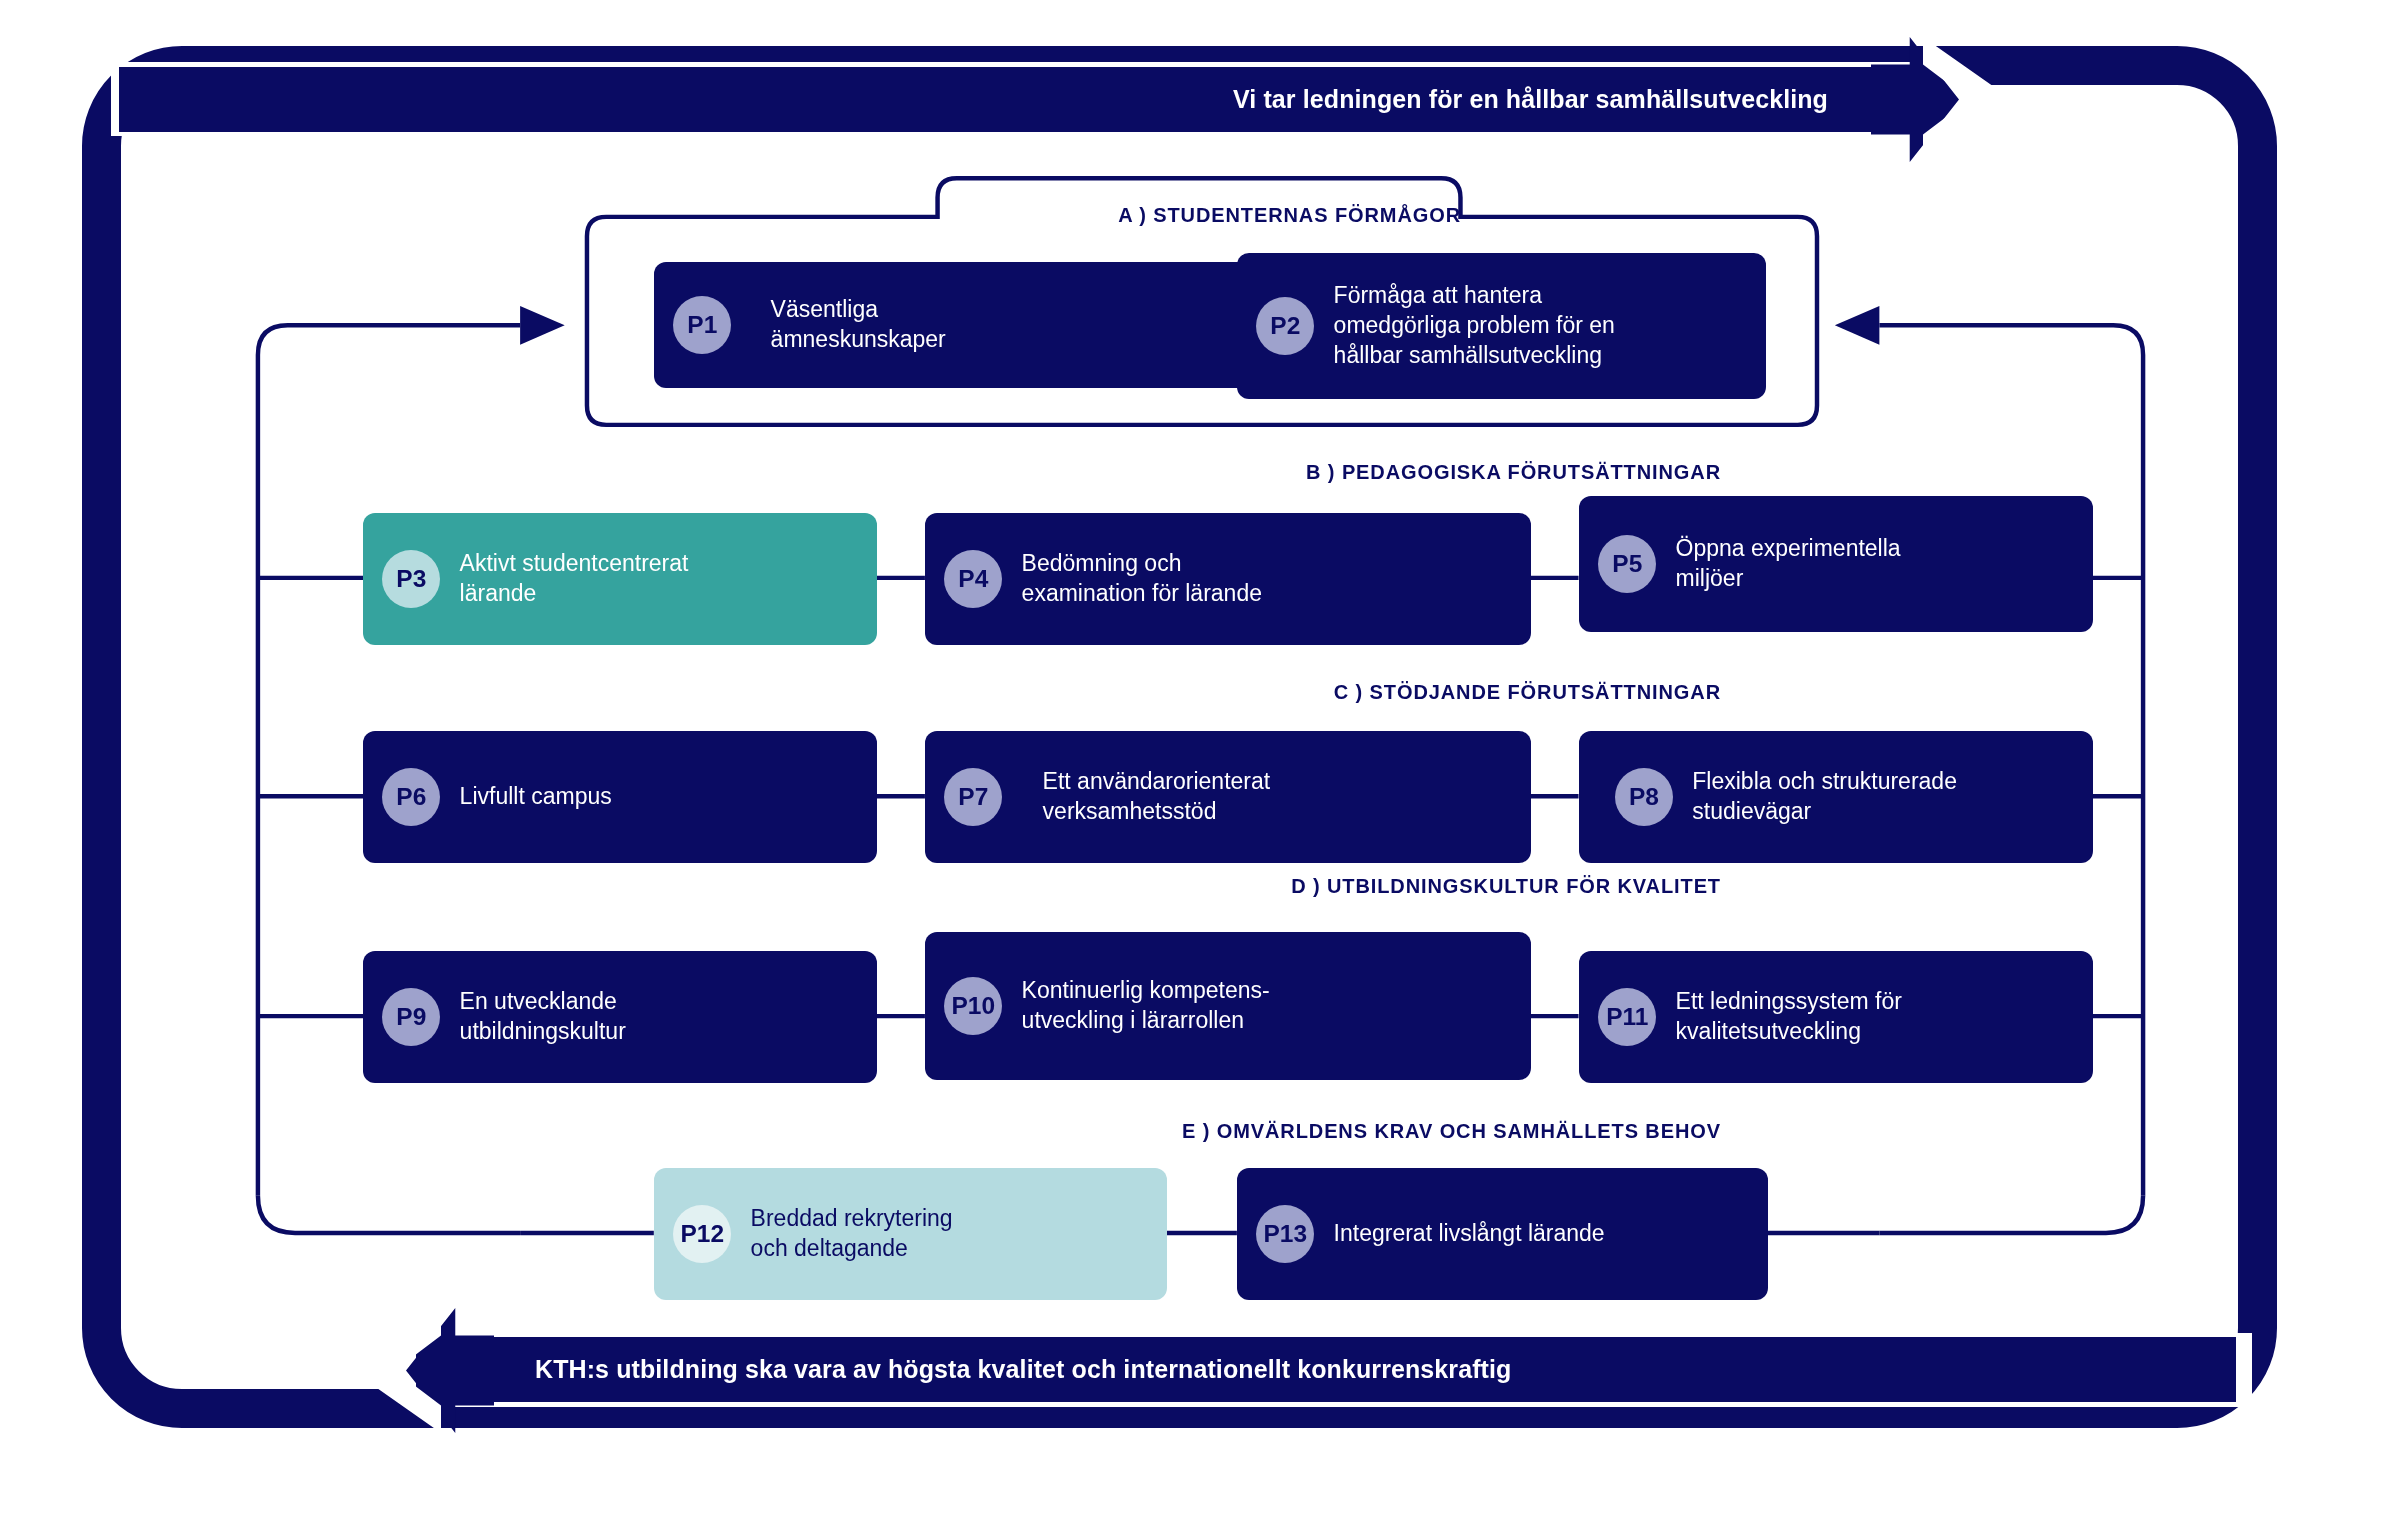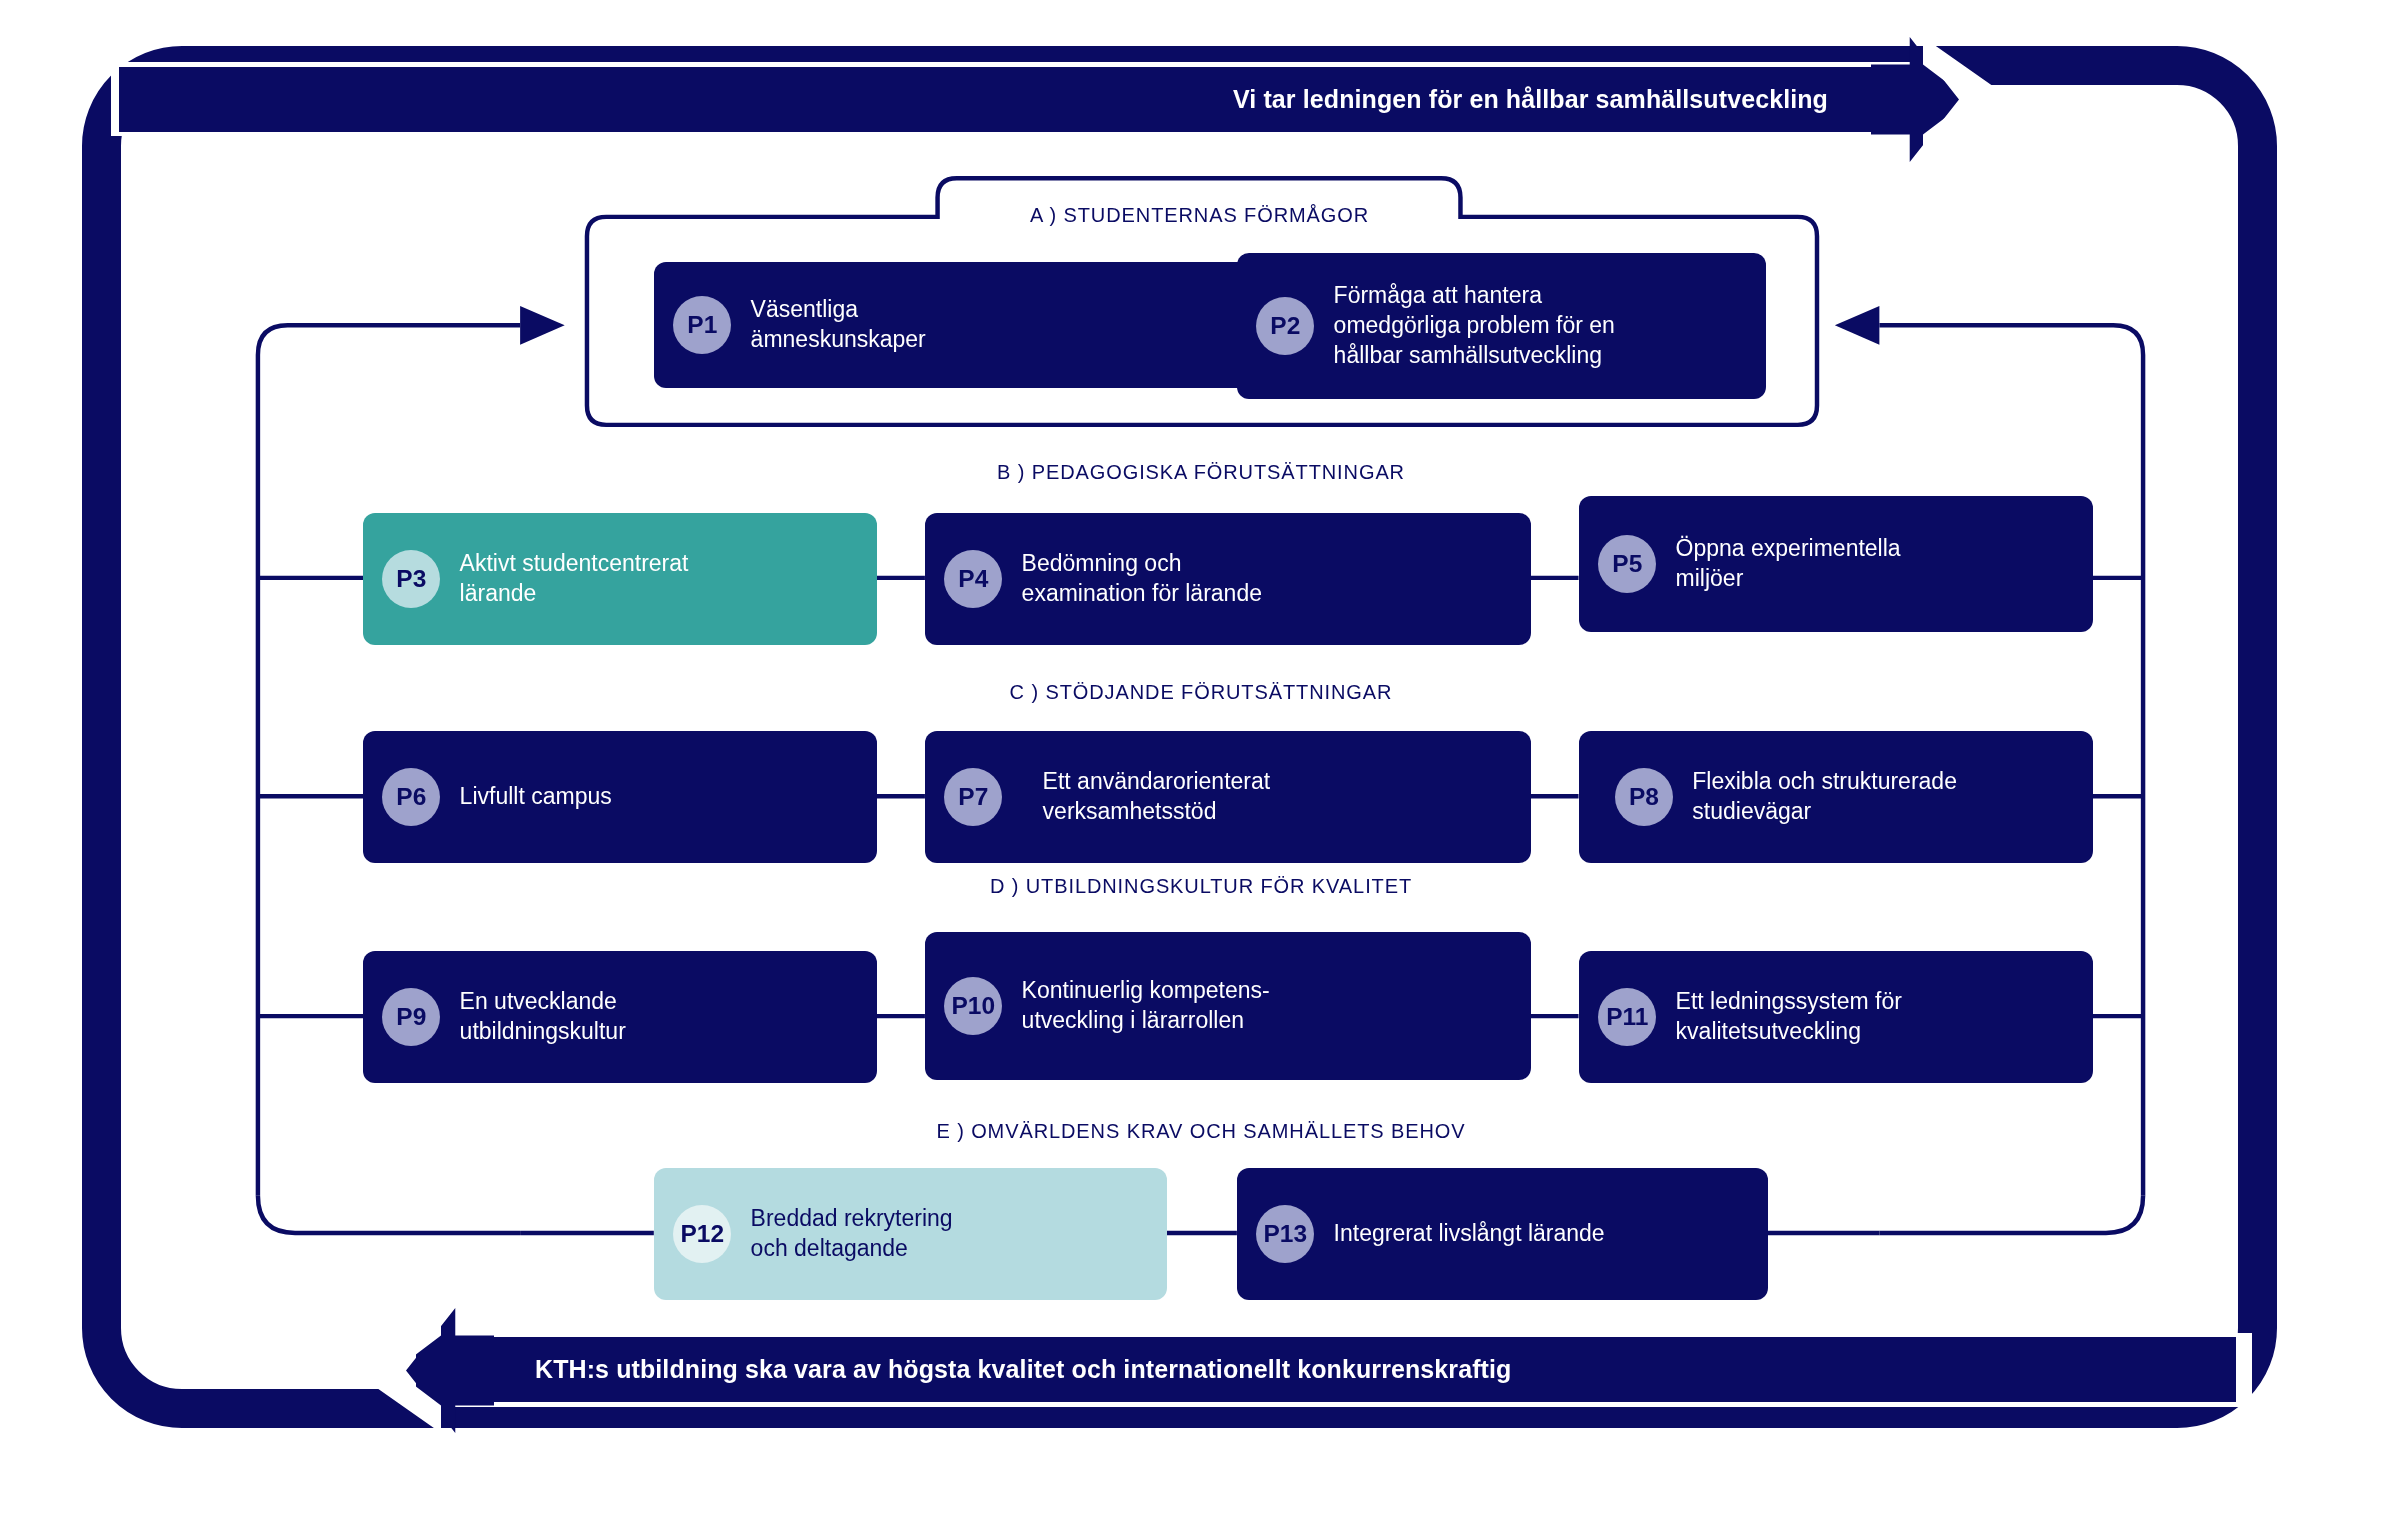--- a/index.html
+++ b/index.html
@@ -45,22 +45,22 @@
     left:406px;top:1308px;width:88px;height:125px;background:#0A0B63;
     clip-path:polygon(100% 22%, 56% 22%, 56% 0%, 0% 50%, 56% 100%, 56% 78%, 100% 78%);
     position:absolute;
   }
 
   
   #spine{position:absolute;left:0;top:0;width:2401px;height:1516px;pointer-events:none;}
 
   
   .section-title{
-    position:absolute;text-align:center;color:#0A0B63;
-    font-size:20px;font-weight:400;letter-spacing:0.9px;white-space:nowrap;
+    position:absolute;text-align:right;color:#0A0B63;
+    font-size:20px;font-weight:700;letter-spacing:0.9px;white-space:nowrap;
   }
 
   
   .card{
     position:absolute;border-radius:12px;display:flex;align-items:center;
     box-sizing:border-box;padding:0 19.3px;
   }
   .card.navy{background:#0A0B63;}
   .card.teal{background:#35A39E;}
   .card.lightblue{background:#B4DBE0;}
@@ -155,21 +155,21 @@
         q -26 0 -26 -26
         Z" fill="none" stroke="#0A0B63" stroke-width="6"></path>
   </svg>
 
   <div class="section-title" style="left:938px;top:204px;width:523px;">A ) STUDENTERNAS FÖRMÅGOR</div>
   <div class="section-title" style="left:681px;top:461px;width:1040px;">B ) PEDAGOGISKA FÖRUTSÄTTNINGAR</div>
   <div class="section-title" style="left:681px;top:681px;width:1040px;">C ) STÖDJANDE FÖRUTSÄTTNINGAR</div>
   <div class="section-title" style="left:681px;top:875px;width:1040px;">D ) UTBILDNINGSKULTUR FÖR KVALITET</div>
   <div class="section-title" style="left:681px;top:1120px;width:1040px;">E ) OMVÄRLDENS KRAV OCH SAMHÄLLETS BEHOV</div>
 
-  <div class="card navy" style="left:654px;top:262px;width:613px;height:126px;">
+  <div class="card navy" style="left:654px;top:262px;width:613px;height:126px;gap:20px;">
     <div class="badge periwinkle">P1</div>
     <div class="card-label">Väsentliga<br>ämneskunskaper</div>
   </div>
   <div class="card navy" style="left:1237px;top:253px;width:529px;height:146px;">
     <div class="badge periwinkle">P2</div>
     <div class="card-label">Förmåga att hantera<br>omedgörliga problem för en<br>hållbar samhällsutveckling</div>
   </div>
 
   <div class="card teal" style="left:363px;top:513px;width:514px;height:132px;">
     <div class="badge pale-teal">P3</div>

